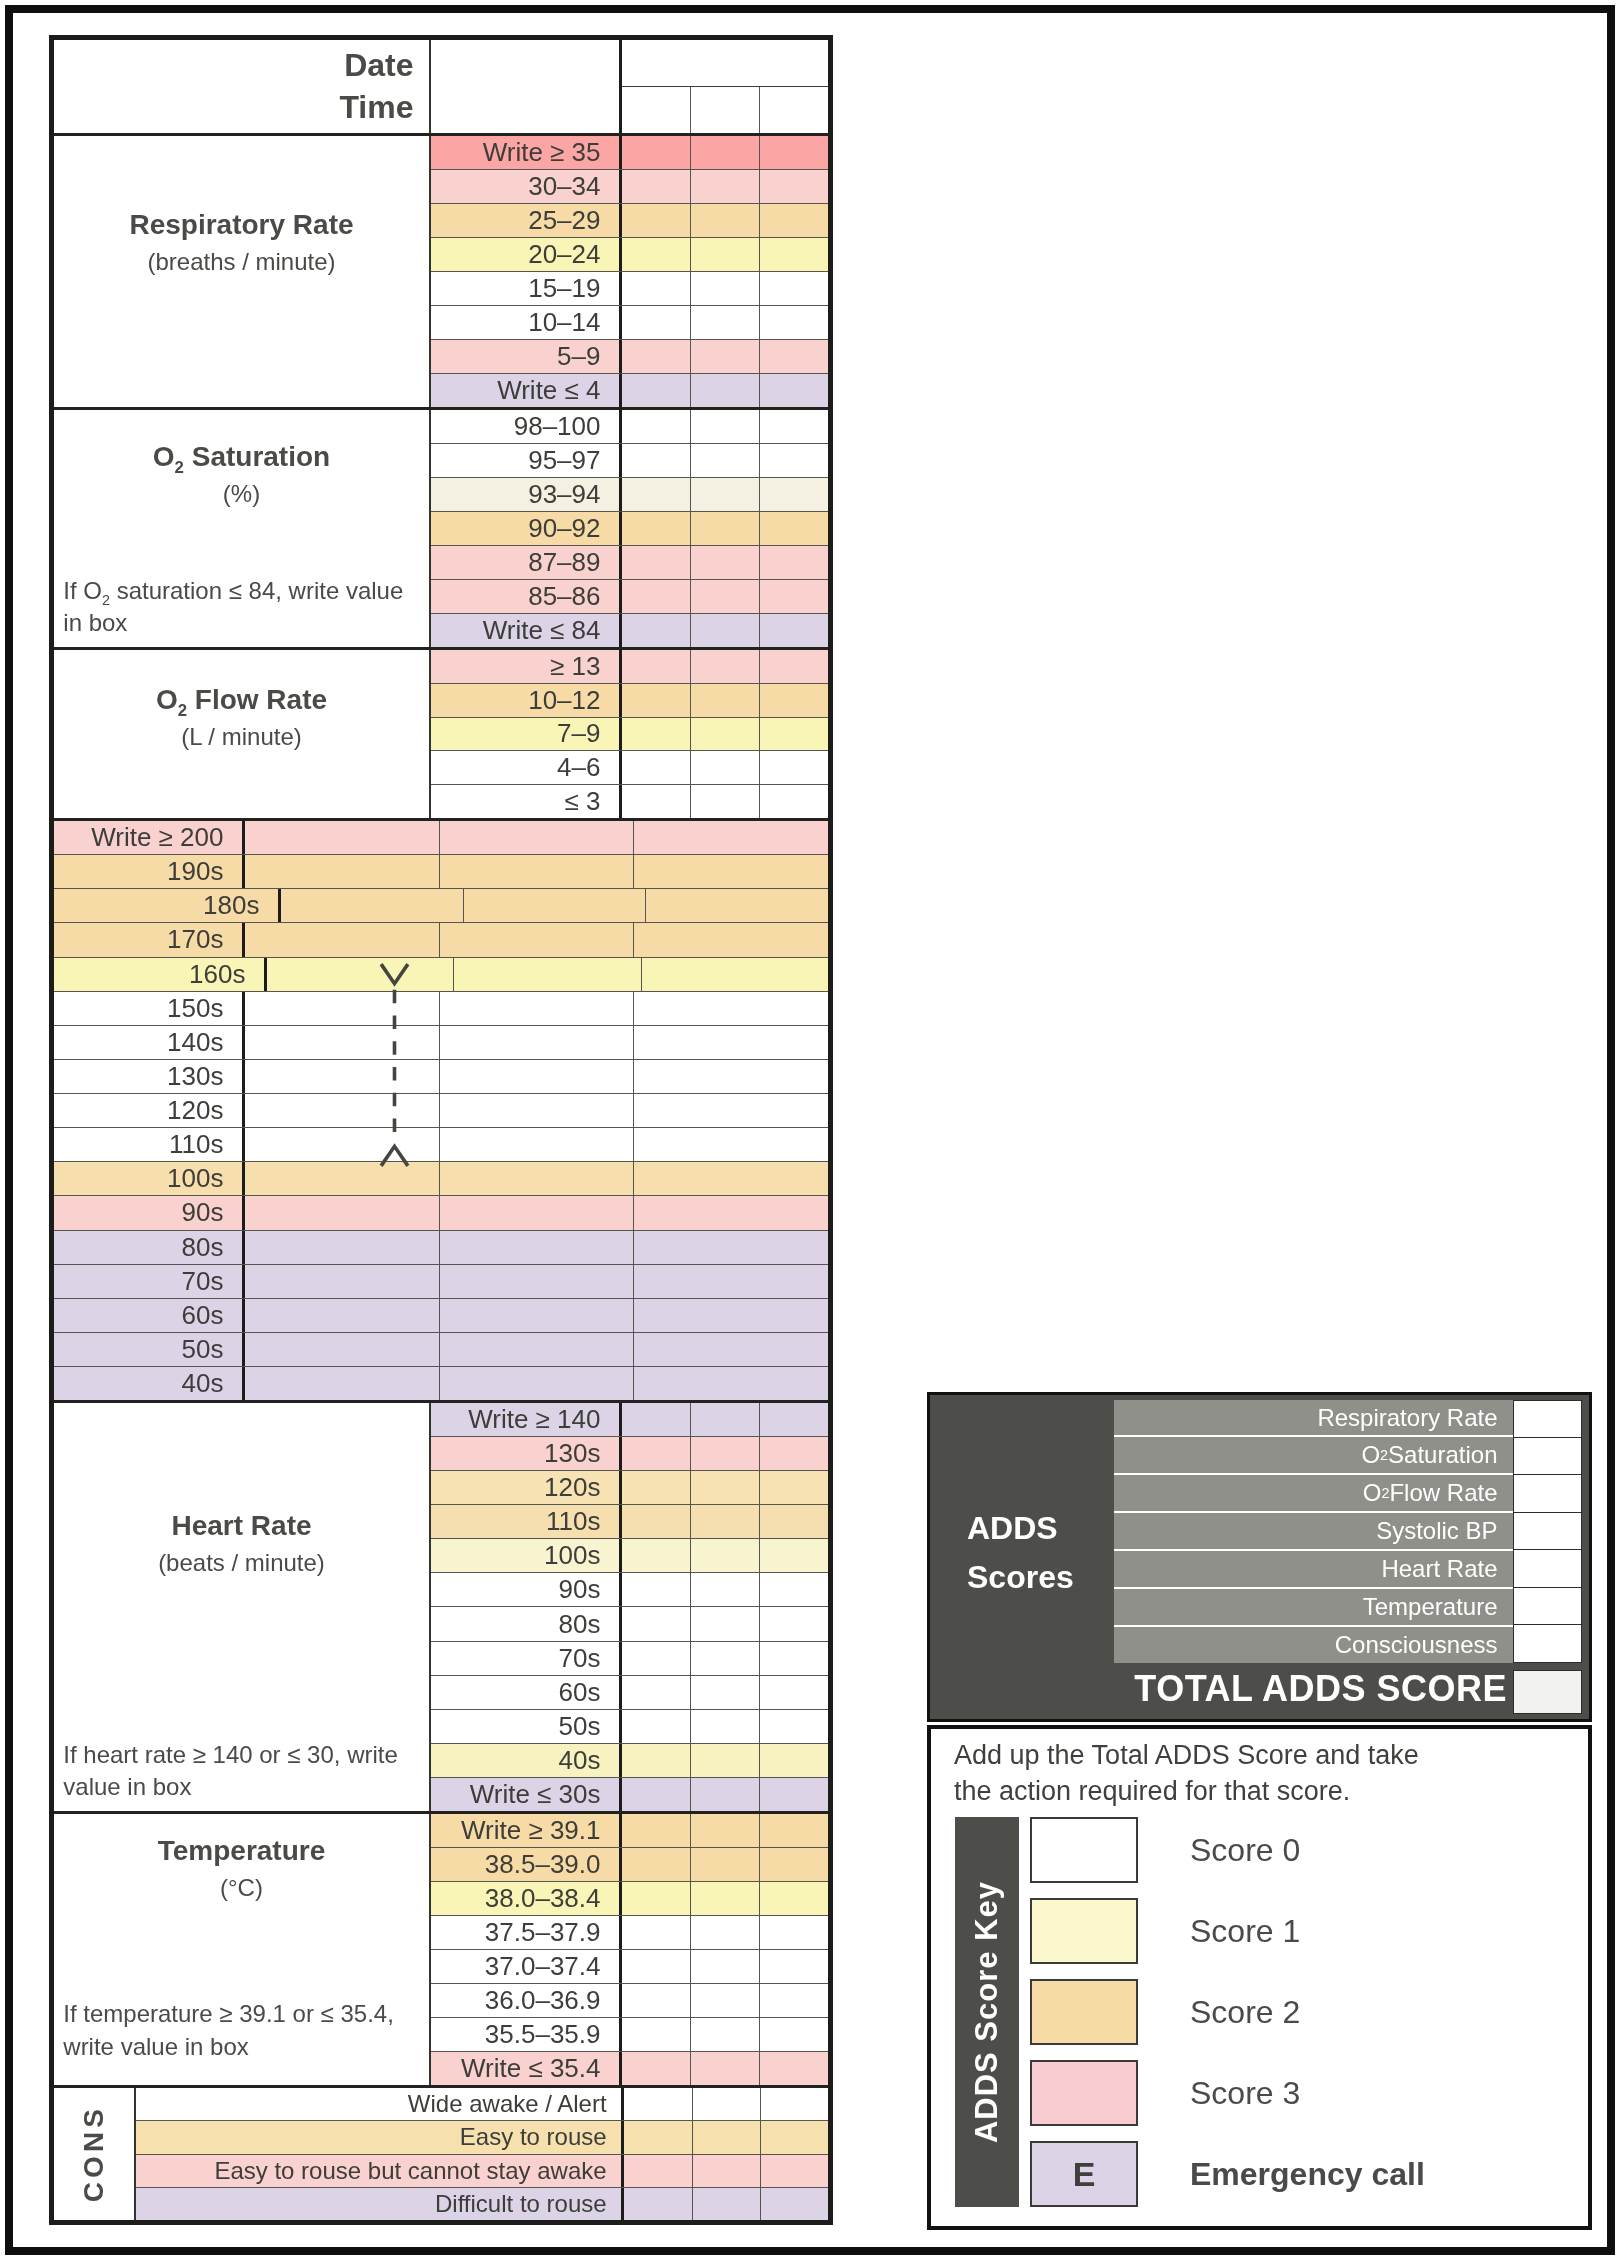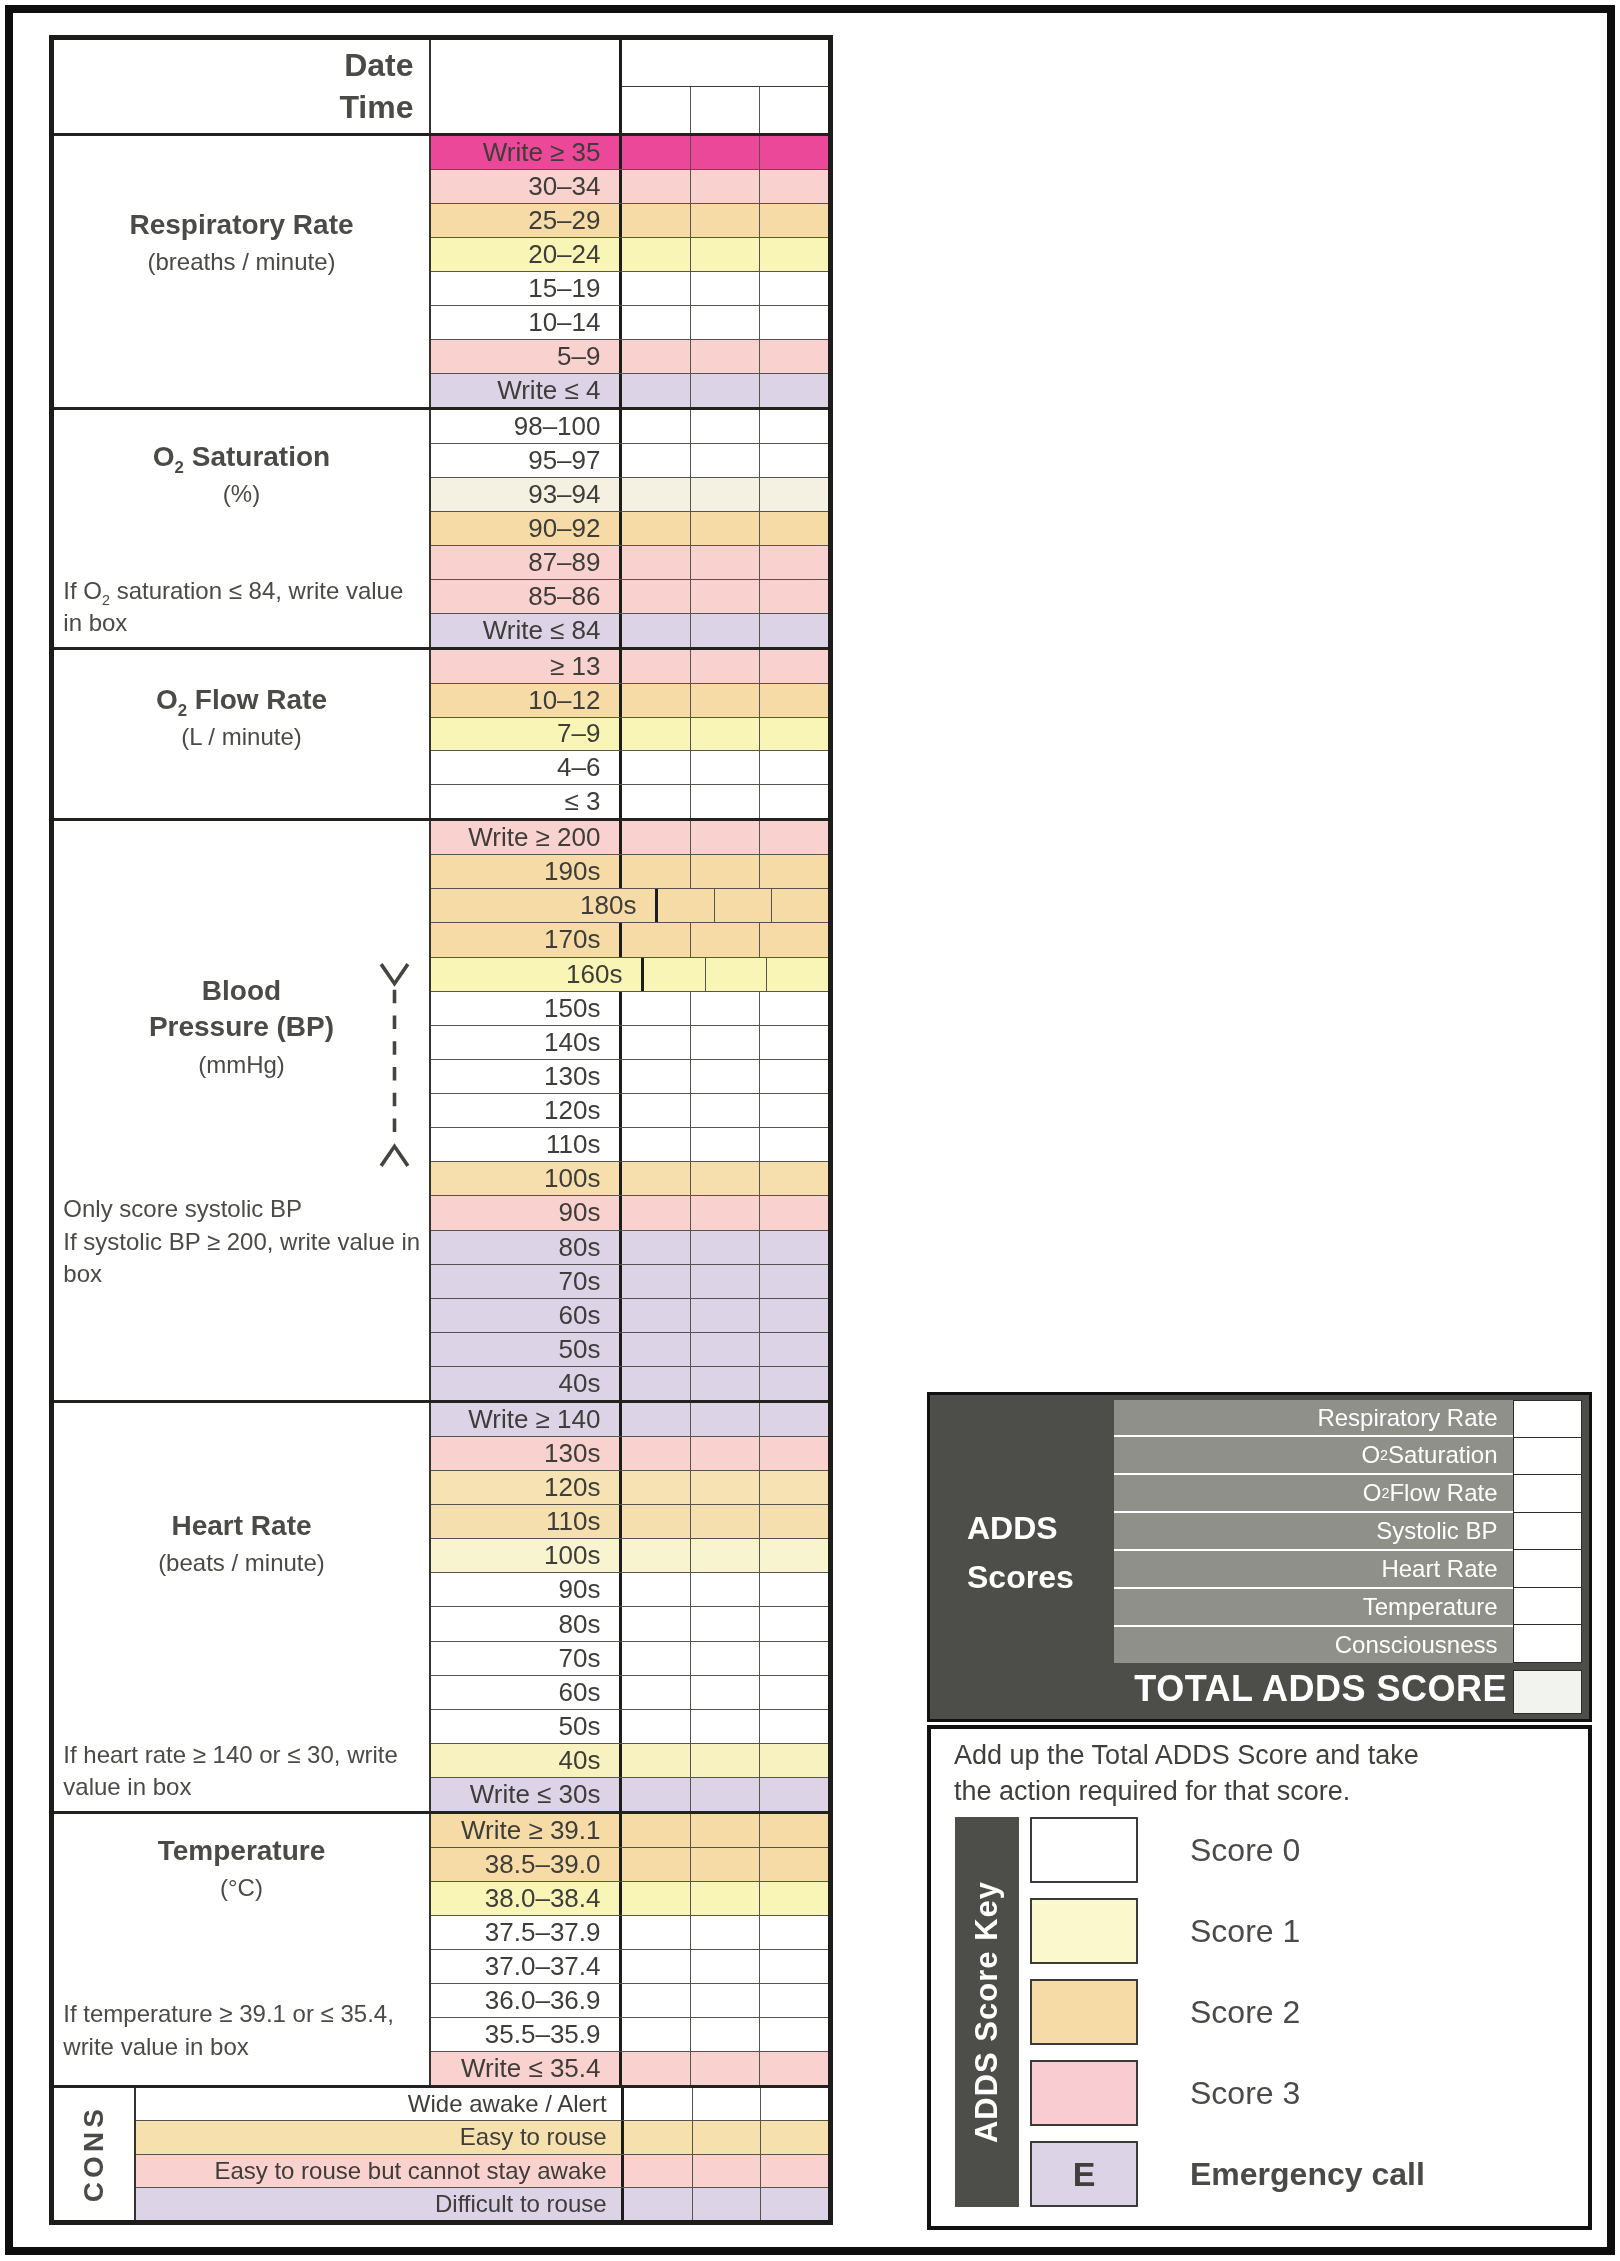--- a/index.html
+++ b/index.html
@@ -170,21 +170,21 @@
 
   <div>
       <div class="section sec-respiratory-rate">
         <div class="label-cell">
           <div class="title-block">
             <div class="title"><span>Respiratory Rate</span></div>
             <div class="subtitle">(breaths / minute)</div>
           </div>
         </div>
         <div class="rows">
-          <div class="row" style="background: #ec4899;">
+          <div class="row" style="background: #fca5a5;">
             <div class="cell-range">Write ≥ 35</div>
             <div class="dcell"></div>
             <div class="dcell"></div>
             <div class="dcell"></div>
           </div>
           <div class="row" style="background: rgb(249, 209, 206);">
             <div class="cell-range">30–34</div>
             <div class="dcell"></div>
             <div class="dcell"></div>
             <div class="dcell"></div>
@@ -316,31 +316,20 @@
           </div>
           <div class="row" style="background: rgb(255, 255, 255);">
             <div class="cell-range">≤ 3</div>
             <div class="dcell"></div>
             <div class="dcell"></div>
             <div class="dcell"></div>
           </div>
         </div>
       </div>
       <div class="section sec-blood-pressure">
-        <div class="label-cell">
-          <div class="title-block">
-            <div class="title"><span>Blood</span></div>
-            <div class="title"><span>Pressure (BP)</span></div>
-            <div class="subtitle">(mmHg)</div>
-          </div>
-          <div class="note">
-            <div class="note-line"><span>Only score systolic BP</span></div>
-            <div class="note-line"><span>If systolic BP ≥ 200, write value in box</span></div>
-          </div>
-        </div>
         <div class="rows">
           <div class="row" style="background: rgb(249, 209, 206);">
             <div class="cell-range">Write ≥ 200</div>
             <div class="dcell"></div>
             <div class="dcell"></div>
             <div class="dcell"></div>
           </div>
           <div class="row" style="background: rgb(246, 219, 167);">
             <div class="cell-range">190s</div>
             <div class="dcell"></div>

